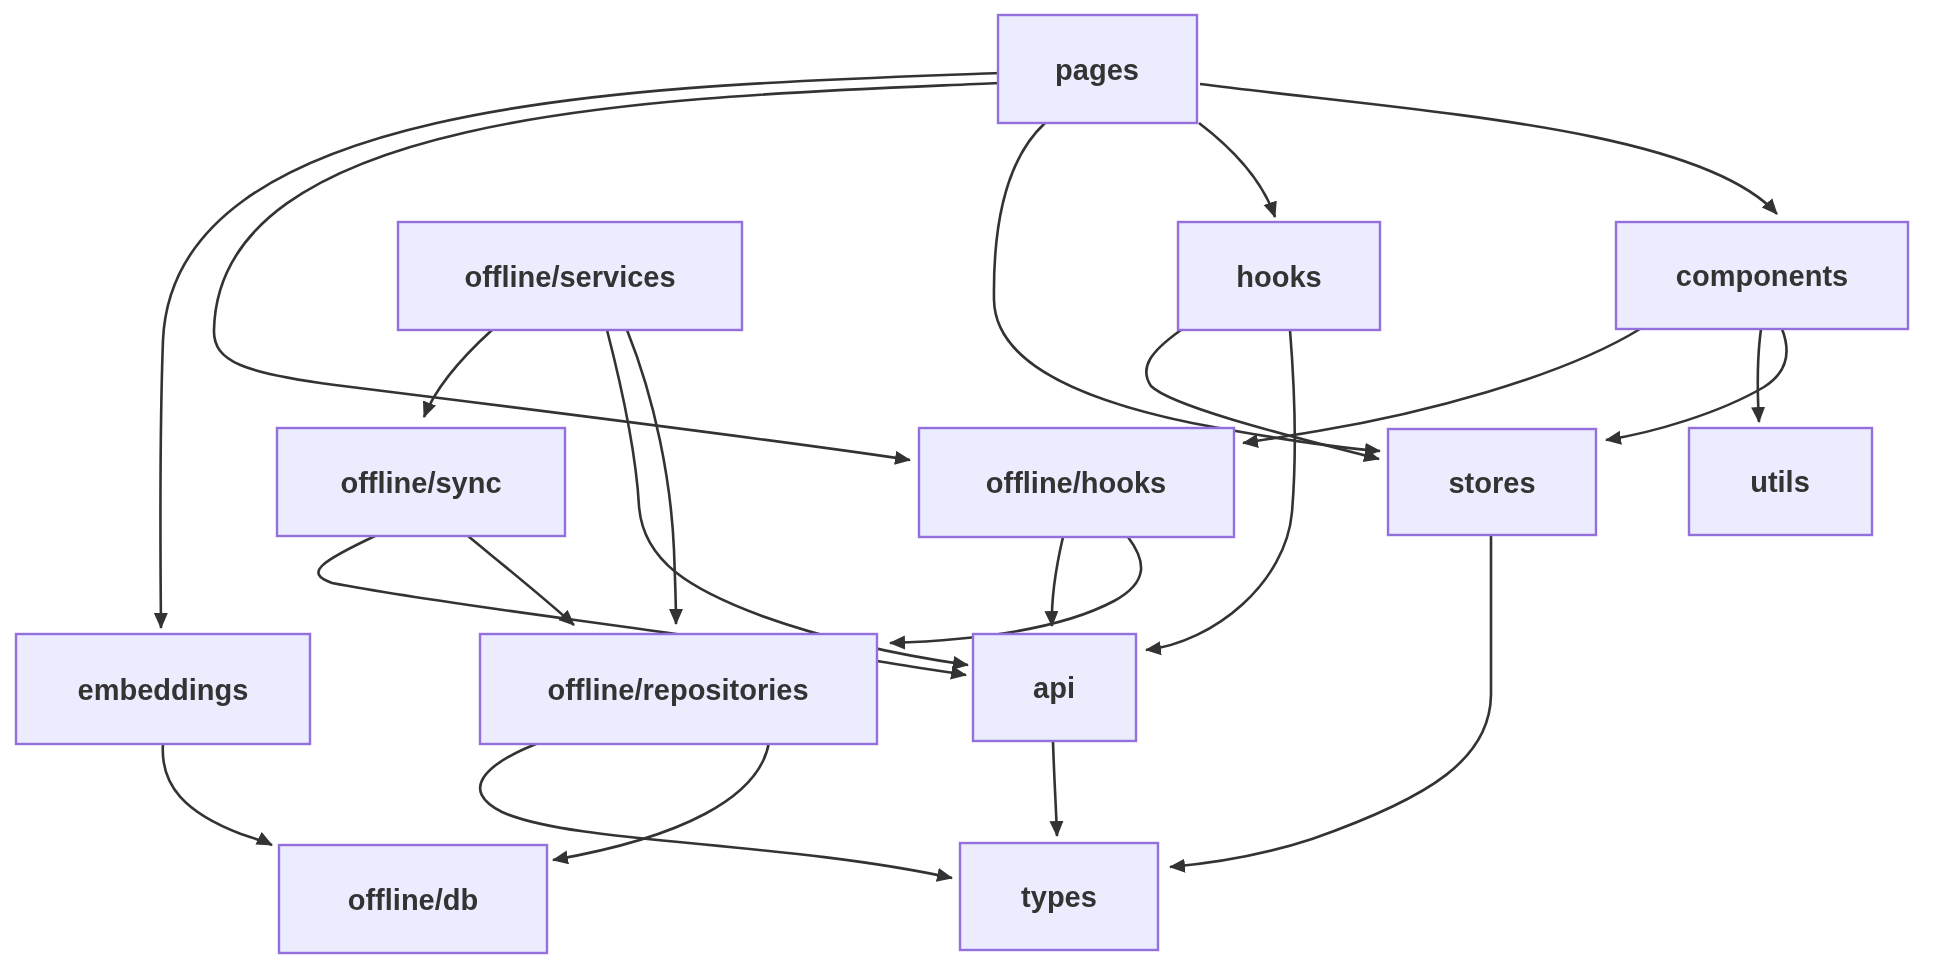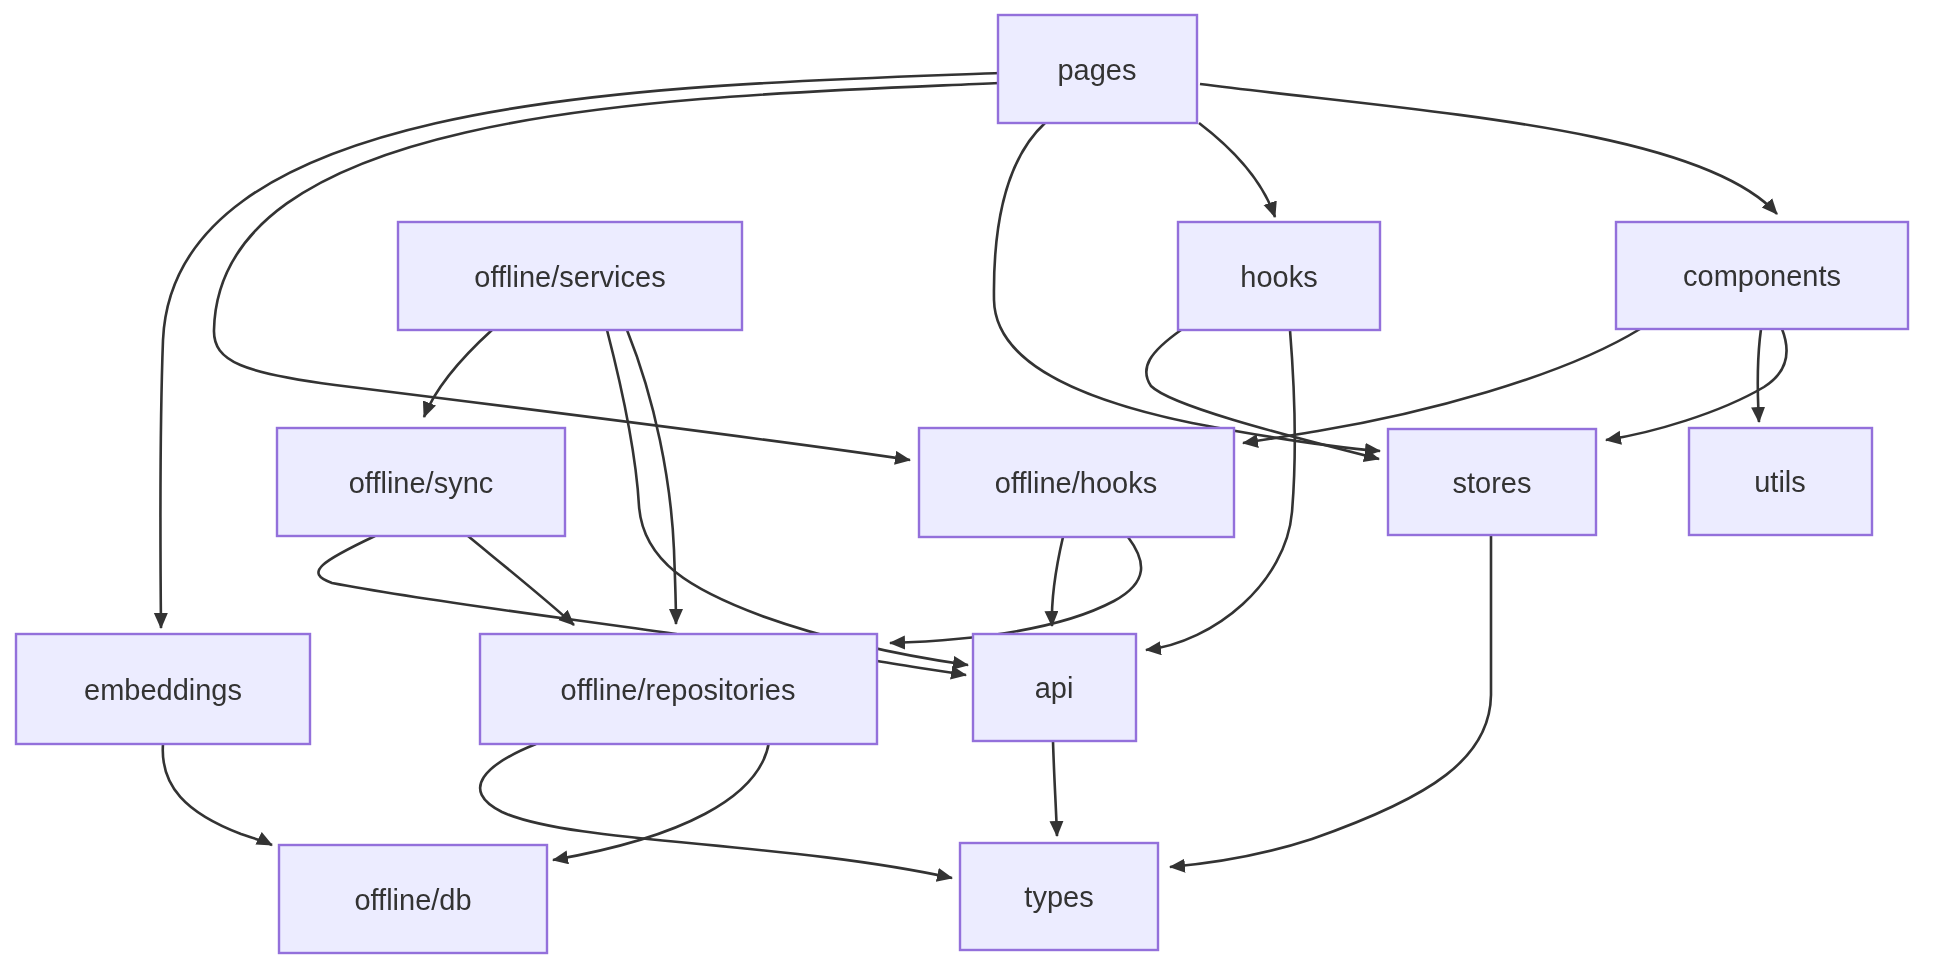--- a/index.html
+++ b/index.html
@@ -1,20 +1,20 @@
 <!DOCTYPE html>
 <html style="--bg: #FFFFFF; --node-fill: #ECECFF; --node-border: #9370DB; --edge: #333333; --text: #333333;"><head>
 <meta charset="utf-8">
 <style>
   :root{
     --bg:#ffffff; --node-fill:#ECECFF; --node-border:#9370DB;
     --edge:#333333; --text:#333333;
   }
   html,body{margin:0;padding:0;background:var(--bg);}
-  .stage{width:1930px;height:972px;position:relative;background:var(--bg);overflow:hidden;}
+  .stage{width:1930px;height:972px;position:relative;background:var(--bg);overflow:hidden;font-weight:bold;}
   svg{display:block;}
   .edge{fill:none;stroke:var(--edge);stroke-width:2.6px;}
   .node rect{fill:var(--node-fill);stroke:var(--node-border);stroke-width:2.4px;}
   .node text{
     font-family:"Liberation Sans","DejaVu Sans",sans-serif;
     font-size:29px; fill:var(--text);
     text-anchor:middle; dominant-baseline:central;
   }
 </style>
 </head>

